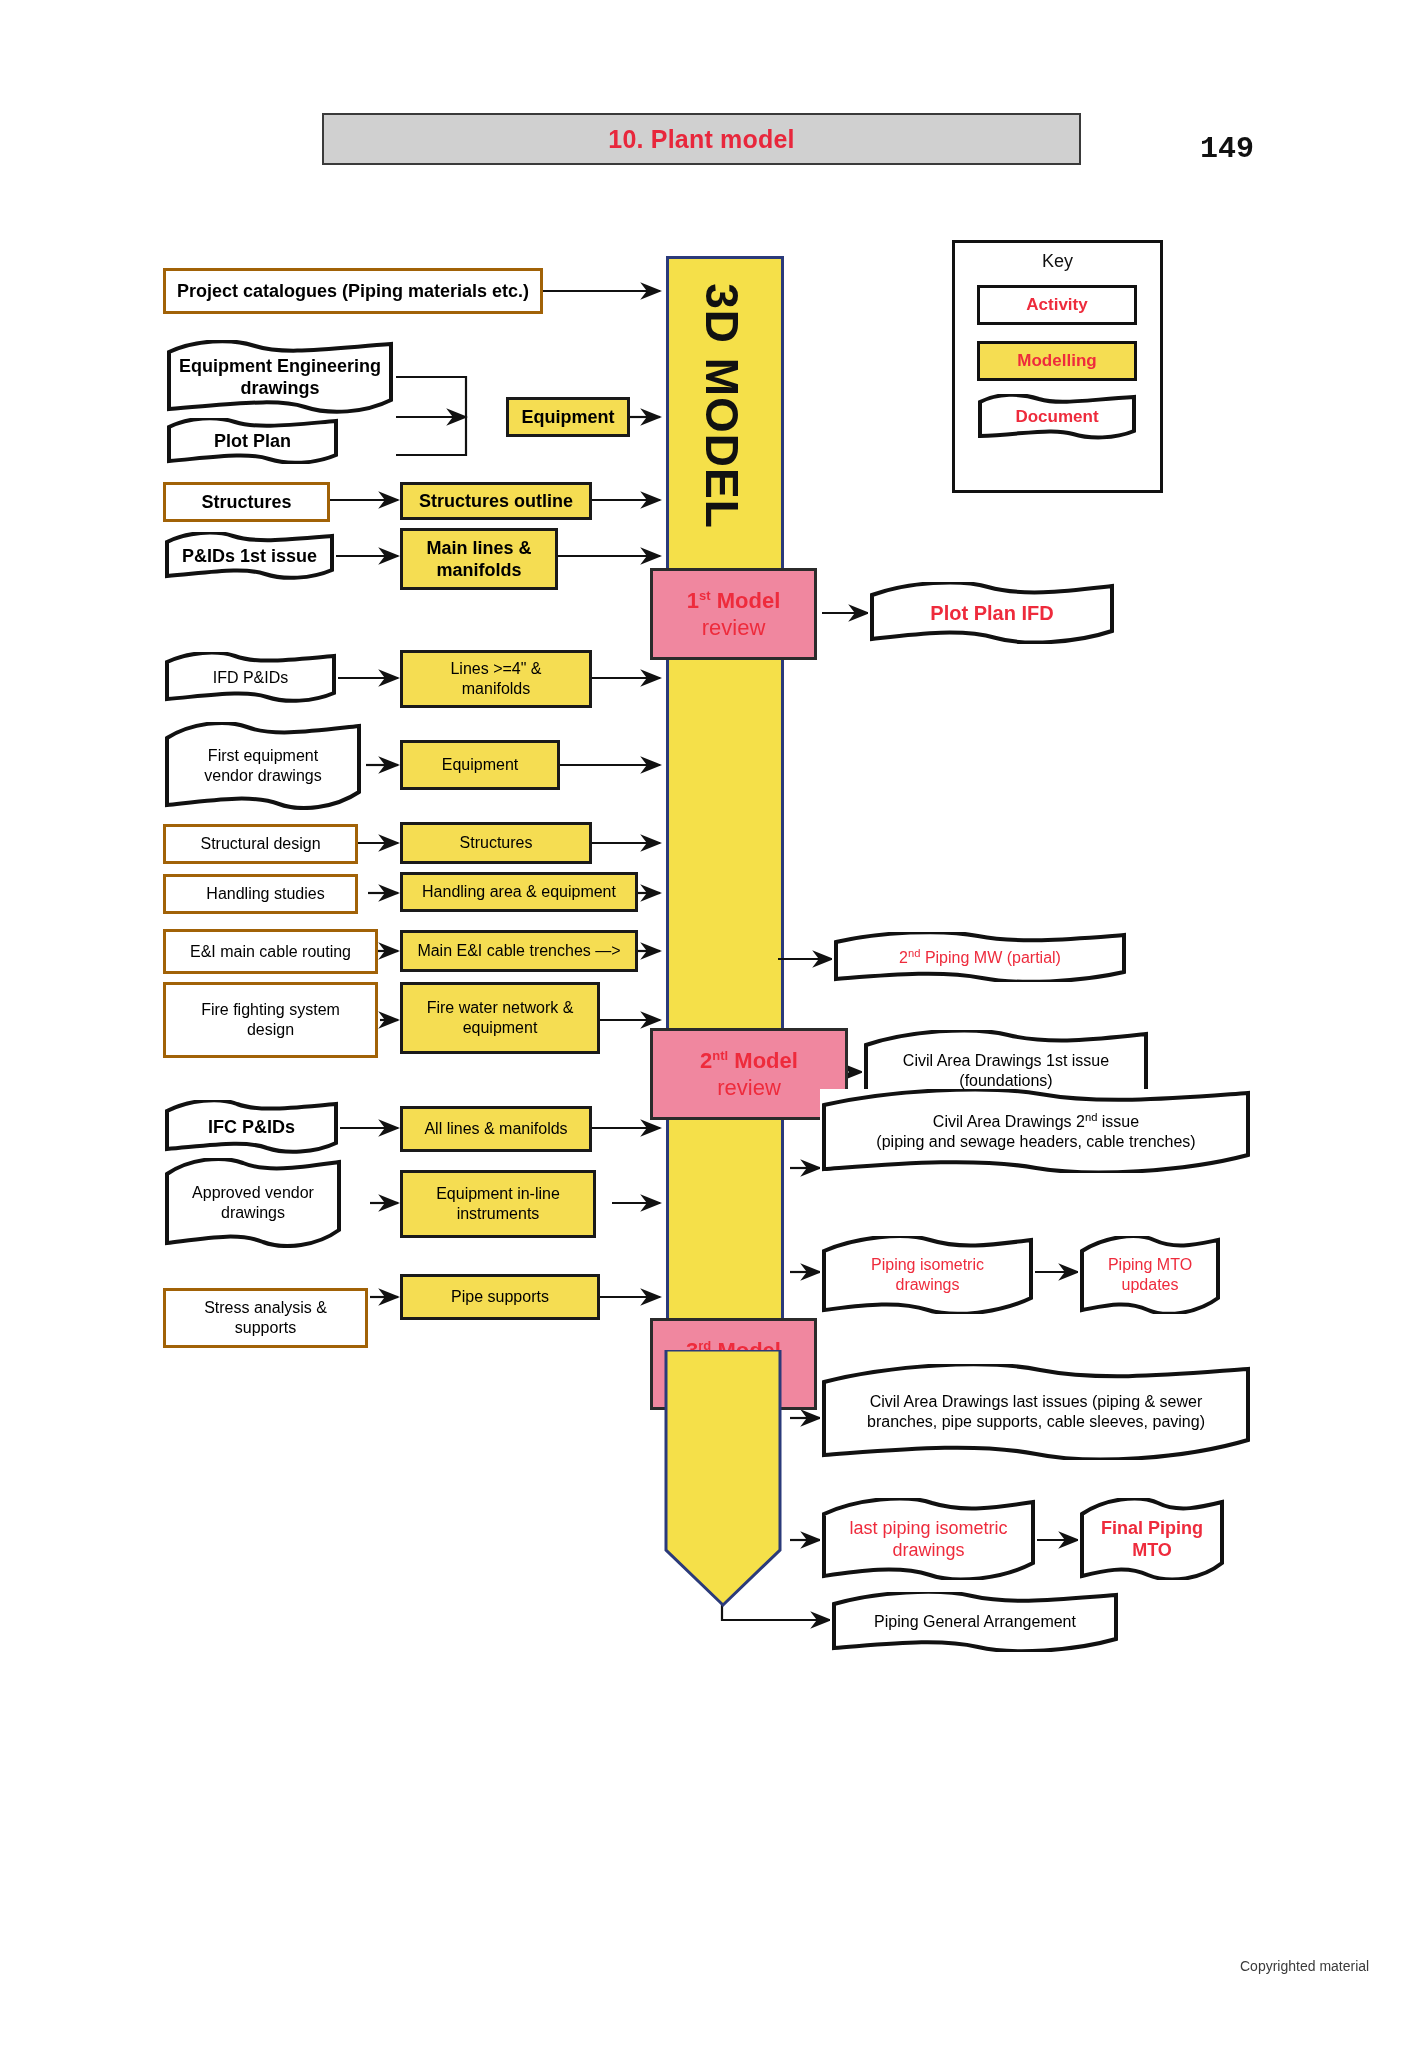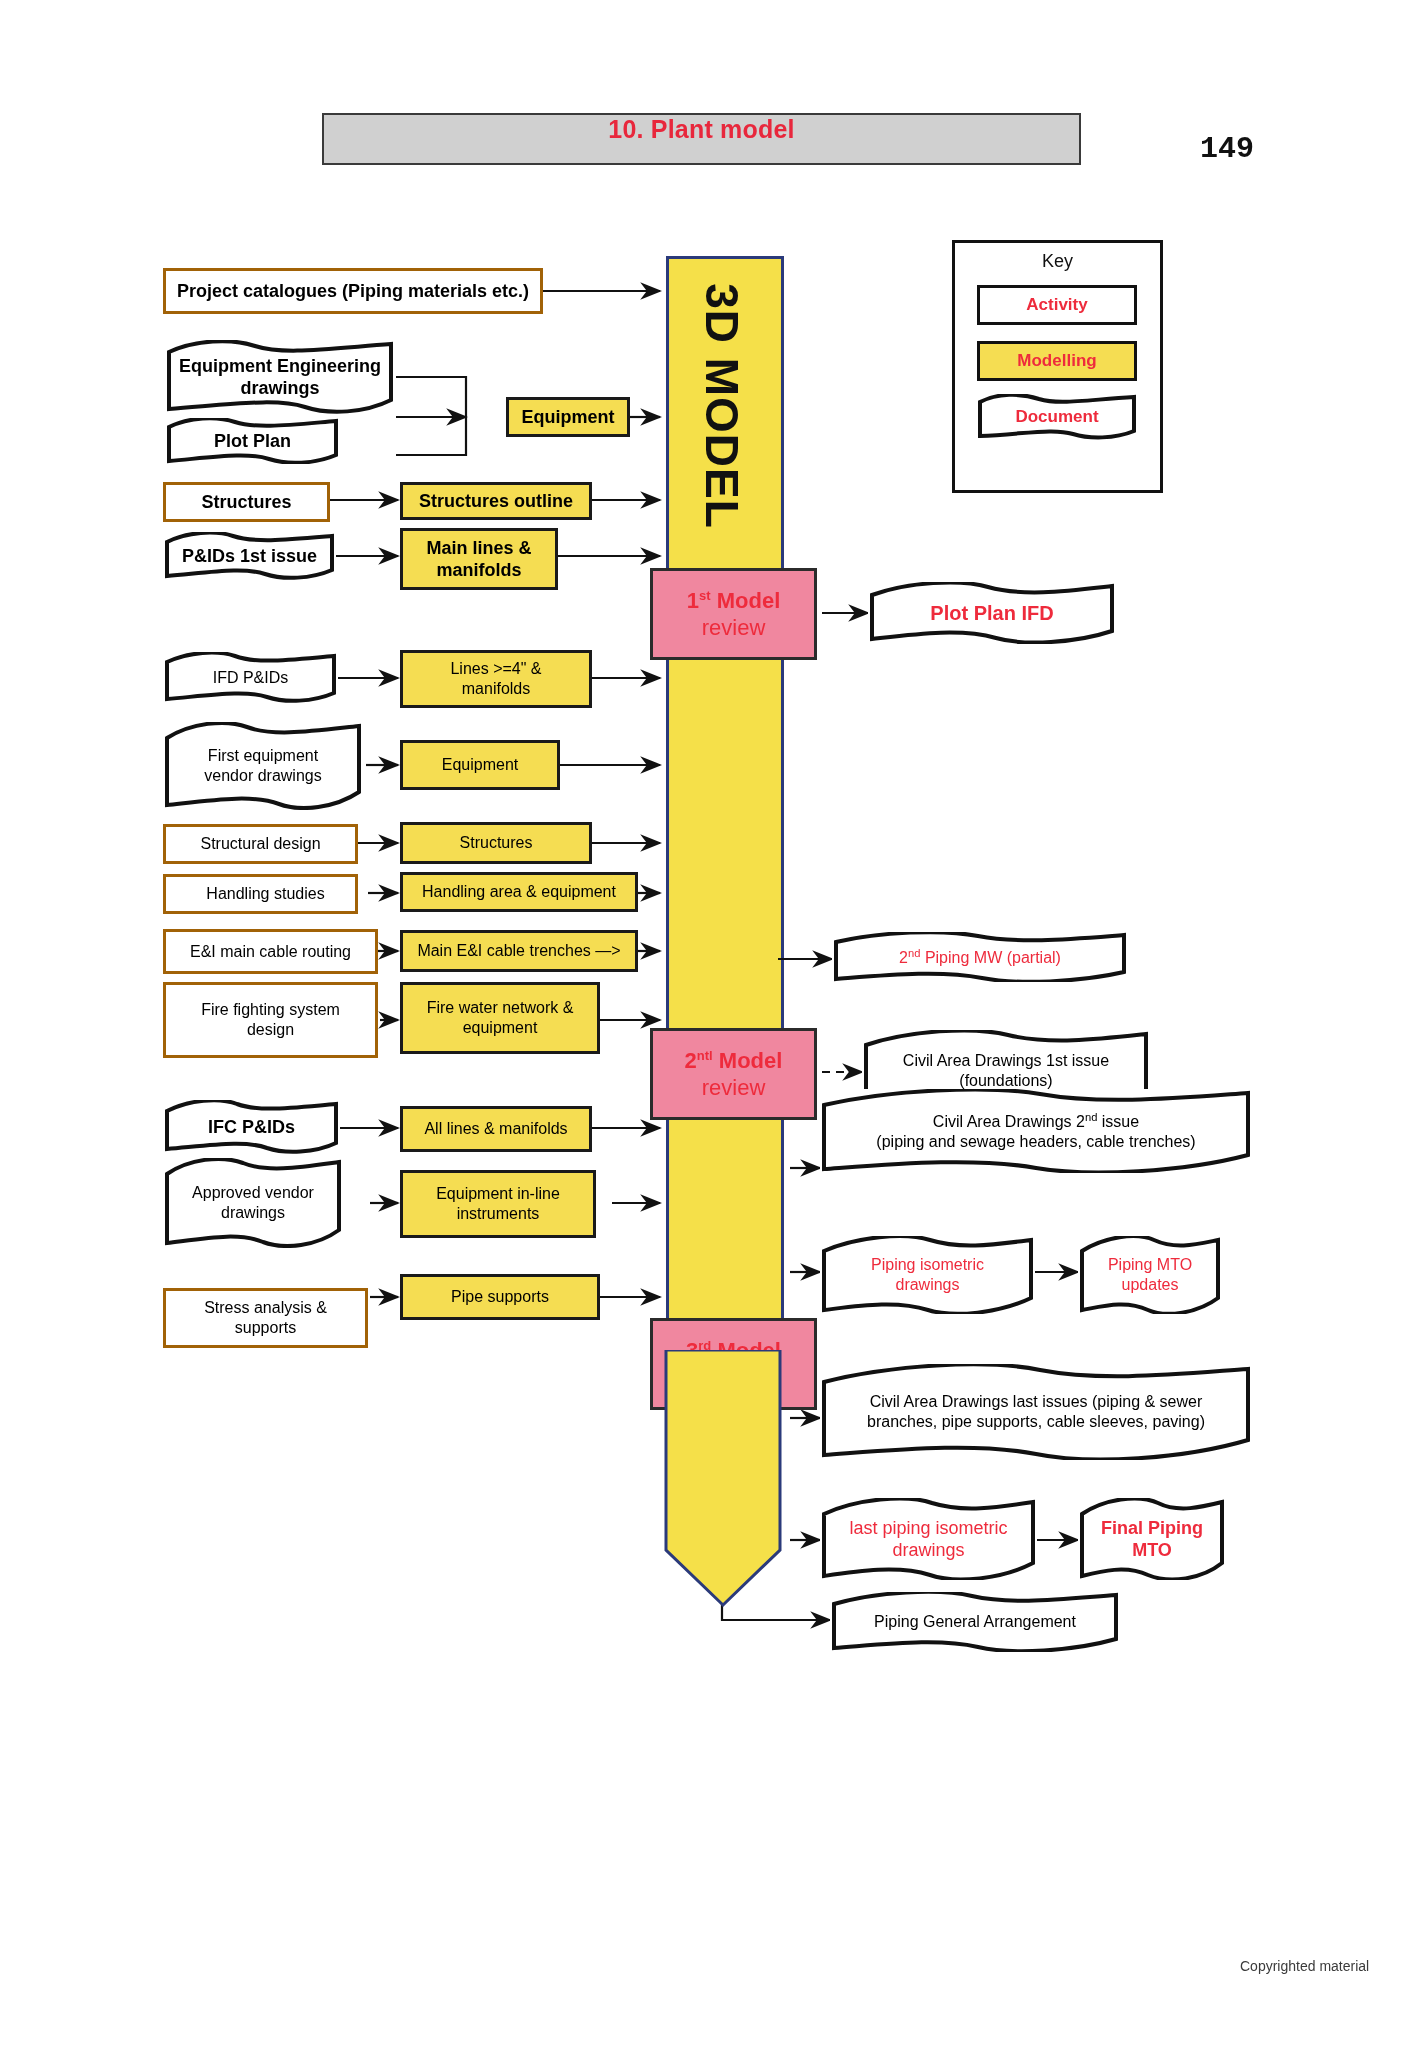--- a/index.html
+++ b/index.html
@@ -8,21 +8,21 @@
     font-family:"Liberation Sans", sans-serif;
     color:#000;
   }
   #canvas{position:absolute;inset:0;}
   svg#wires{position:absolute;left:0;top:0;width:1427px;height:2048px;pointer-events:none;}
 
   
   .title-bar{
     position:absolute;left:322px;top:113px;width:755px;height:48px;
     background:#d0d0d0;border:2px solid #3a3a3a;
-    display:flex;justify-content:center;
+    display:flex;align-items:center;justify-content:center;
   }
   .title-bar span{
     color:#e8273c;font-size:25px;font-weight:bold;letter-spacing:.2px;
   }
   .page-num{
     position:absolute;left:1200px;top:132px;font-size:30px;font-weight:bold;color:#111;font-family:Liberation Mono, monospace;
   }
   .footer{
     position:absolute;left:1240px;top:1958px;font-size:14px;color:#3b3b3b;
   }
@@ -187,21 +187,21 @@
   </svg>
 
   <div class="review" style="left:650px;top:568px;width:167px;height:92px;">
     <div>
       <span>1</span><sup>st</sup>
       <span>Model</span>
     </div>
     <div class="sub">review</div>
   </div>
 
-  <div class="review" style="left:650px;top:1028px;width:167px;height:92px;">
+  <div class="review" style="left:650px;top:1028px;width:198px;height:92px;">
     <div>
       <span>2</span><sup>ntl</sup>
       <span>Model</span>
     </div>
     <div class="sub">review</div>
   </div>
 
   <div class="review" style="left:650px;top:1318px;width:167px;height:92px;">
     <div>
       <span>3</span><sup>rd</sup>

